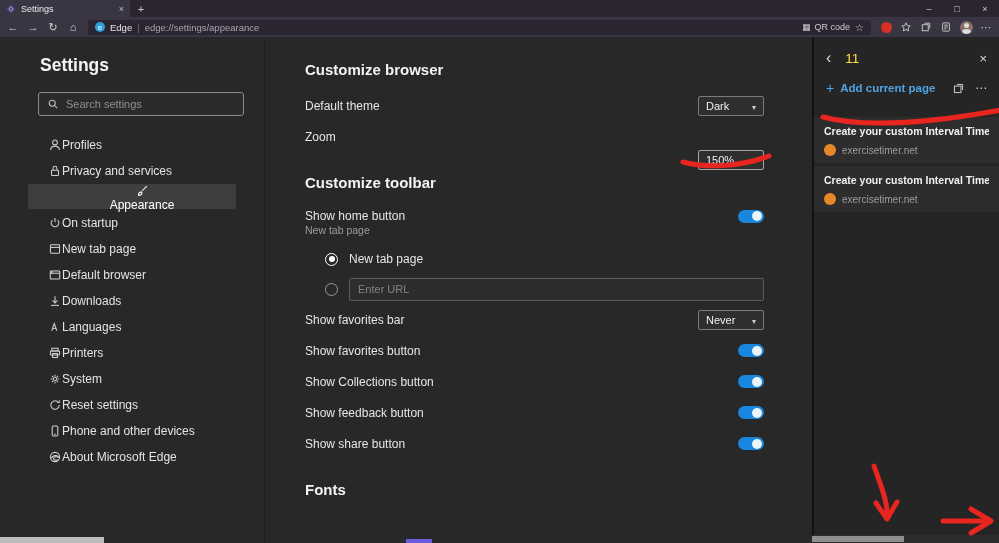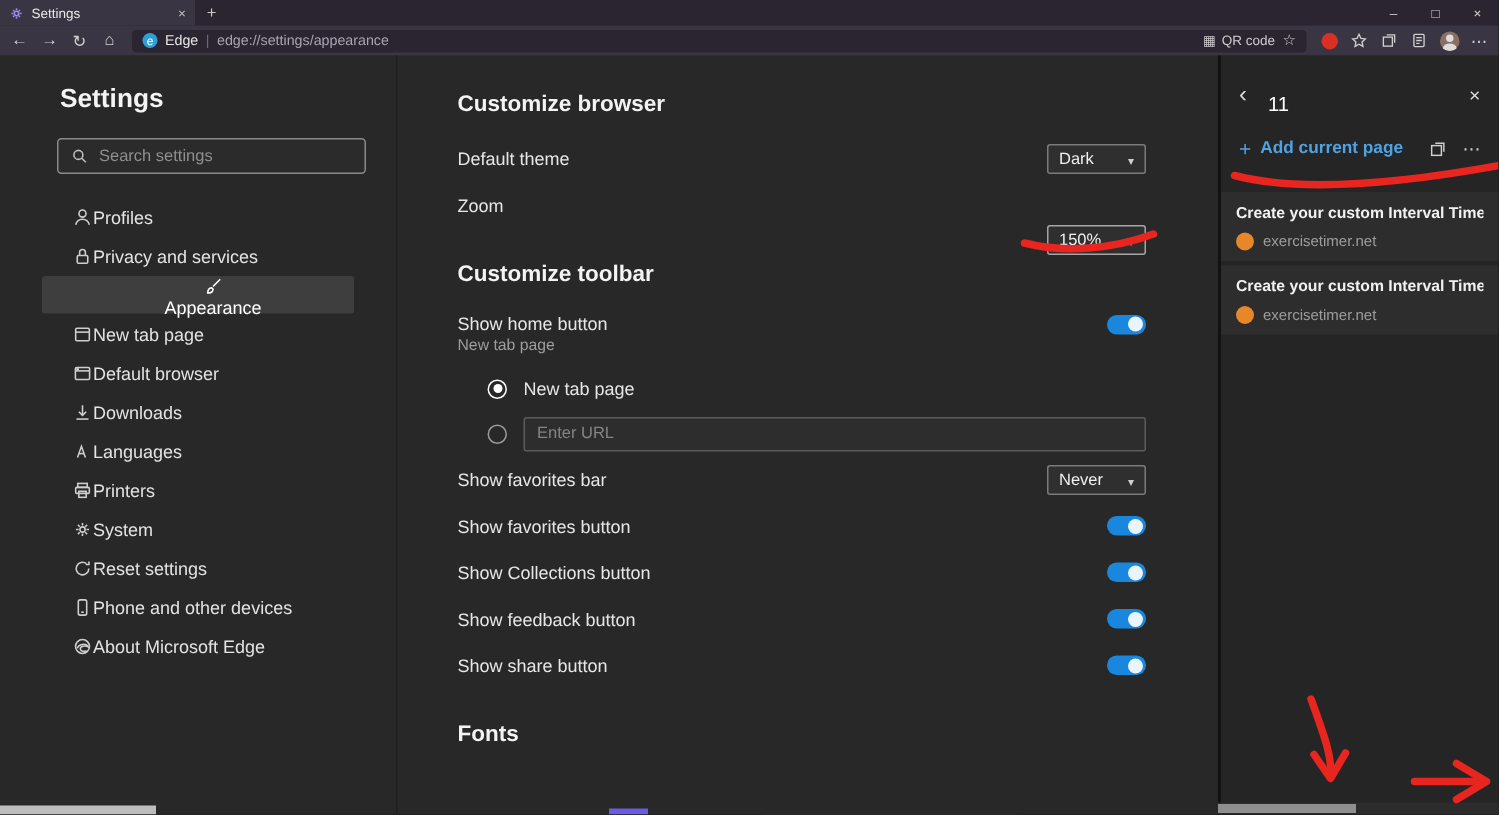--- a/index.html
+++ b/index.html
@@ -83,21 +83,21 @@
   .radio-label { font-size:12px; color:#e6e6e6; }
   .url-input { flex:1; height:23px; background:#2d2d2d; border:1px solid #5c5c5c; border-radius:2px;
     color:#e6e6e6; font-size:11px; padding:0 8px; font-family:inherit; outline:none; }
   .url-input::placeholder { color:#848484; }
 
   
   .panel { width:187px; background:#252526; border-left:2px solid #121212; display:flex;
     flex-direction:column; }
   .panel-header { display:flex; align-items:center; padding:13px 12px 9px; }
   .chev-left { font-size:16px; color:#dcdcdc; line-height:1; }
-  .panel-title { margin-left:14px; font-size:13.5px; color:#ffffff;margin-top:12px; }
+  .panel-title { margin-left:14px; font-size:13.5px; color:#fde047; }
   .panel-close { margin-left:auto; font-size:13px; color:#dcdcdc; }
   .add-row { display:flex; align-items:center; gap:6px; padding:6px 12px 12px; }
   .plus { font-size:14px; line-height:1; }
   .add-label { font-size:11.5px; font-weight:600; }
   .add-icons { margin-left:auto; display:flex; align-items:center; gap:10px; color:#cfcfcf; }
   .dots { font-size:12px; color:#cfcfcf; }
   .cards { margin-top:10px; }
   .card { background:#2d2d2d; padding:8px 10px 7px; margin-bottom:3px; }
   .card-title { font-size:10.5px; font-weight:700; color:#f1f1f1; white-space:nowrap; overflow:hidden; }
   .card-site { display:flex; align-items:center; gap:6px; margin-top:7px; }
@@ -208,20 +208,27 @@
         </li>
         <li class="sel">
           <svg width="14" height="14" viewBox="0 0 16 16" fill="none" stroke="#ffffff" stroke-width="1.2">
               <path d="M13.5 2.5L8 8"></path>
               <path d="M7 9c-1.8.2-3 1.6-3 4 2.6 0 4-1.2 4-3z"></path>
             </svg>
           <span>Appearance</span>
         </li>
         <li>
           <svg width="14" height="14" viewBox="0 0 16 16" fill="none" stroke="#cfcfcf" stroke-width="1.2">
+              <path d="M8 2.2v5"></path>
+              <path d="M5 4.6a4.4 4.4 0 1 0 6 0"></path>
+            </svg>
+          <span>On startup</span>
+        </li>
+        <li>
+          <svg width="14" height="14" viewBox="0 0 16 16" fill="none" stroke="#cfcfcf" stroke-width="1.2">
               <rect x="2.8" y="3.2" width="10.4" height="9.6" rx="1"></rect>
               <path d="M2.8 6.2h10.4"></path>
             </svg>
           <span>New tab page</span>
         </li>
         <li>
           <svg width="14" height="14" viewBox="0 0 16 16" fill="none" stroke="#cfcfcf" stroke-width="1.2">
               <rect x="2.6" y="3.4" width="10.8" height="9.2" rx="1"></rect>
               <path d="M2.6 6h10.8"></path>
               <circle cx="4.3" cy="4.7" r=".5" fill="#cfcfcf"></circle>

